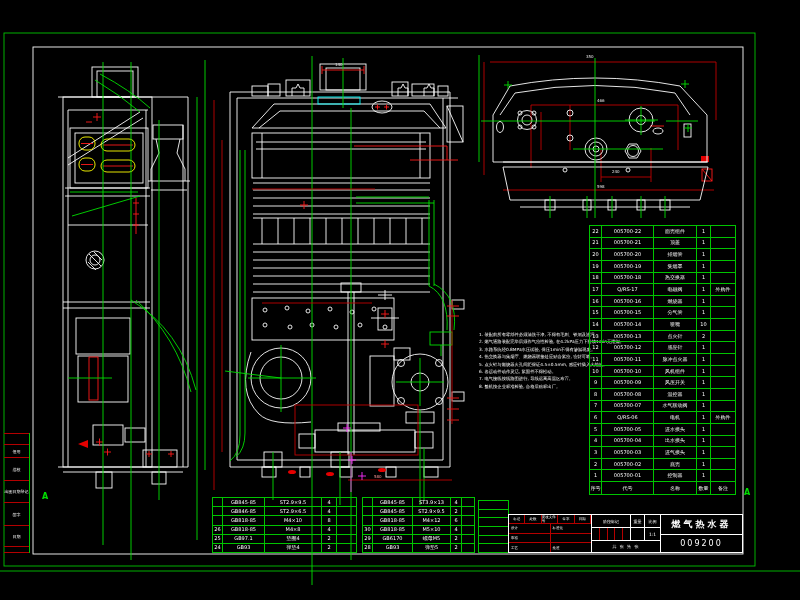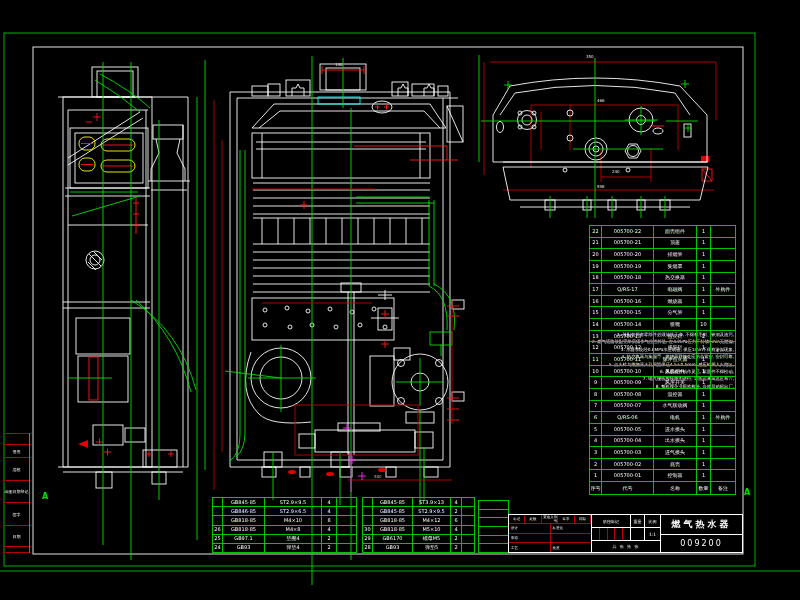--- a/index.html
+++ b/index.html
@@ -10,21 +10,21 @@
   .w{stroke:#fdfdfd;}
   .g{stroke:#00e000;}
   .gb{stroke:#00c400;}
   .r{stroke:#ff1a1a;}
   .dr{stroke:#bf0000;}
   .rf{fill:#e40000;stroke:none;}
   .y{stroke:#ffff00;}
   .cy{stroke:#00ffff;}
   .m{stroke:#ff30ff;}
 
-  .ov{position:absolute;text-align:right;}
+  .ov{position:absolute;}
   
   .bom{left:589px;top:225px;width:147px;height:270px;display:flex;flex-direction:column;
        border:1px solid #00c400;box-sizing:border-box;}
   .bom-rows{flex:1;display:flex;flex-direction:column;}
   .trow{flex:1;display:flex;border-bottom:1px solid #00c400;min-height:0;}
   .trow:last-child{border-bottom:none;}
   .bom .hdr{border-top:1px solid #00c400;height:12px;flex:none;display:flex;}
   .cell{border-right:1px solid #00c400;overflow:hidden;font-size:5px;line-height:1;
         display:flex;align-items:center;justify-content:center;color:#fff;white-space:nowrap;box-sizing:border-box;}
   .cell:last-child{border-right:none;}

